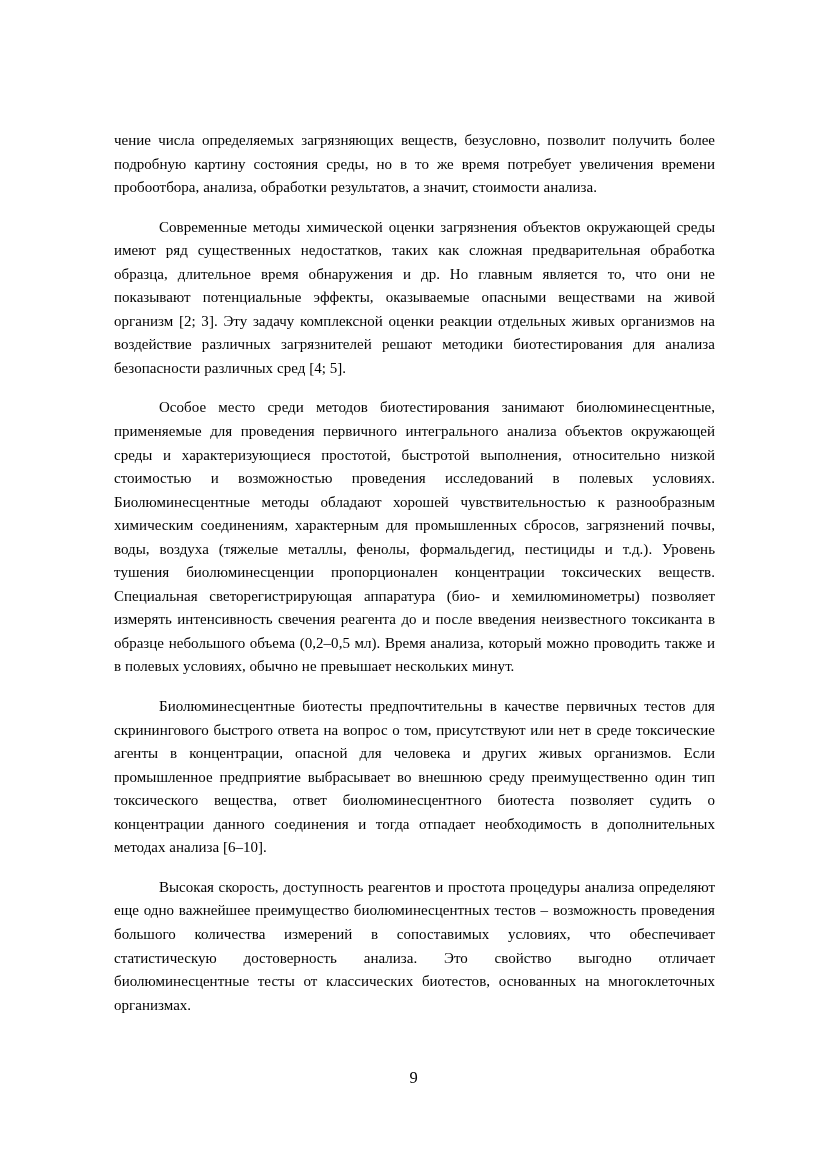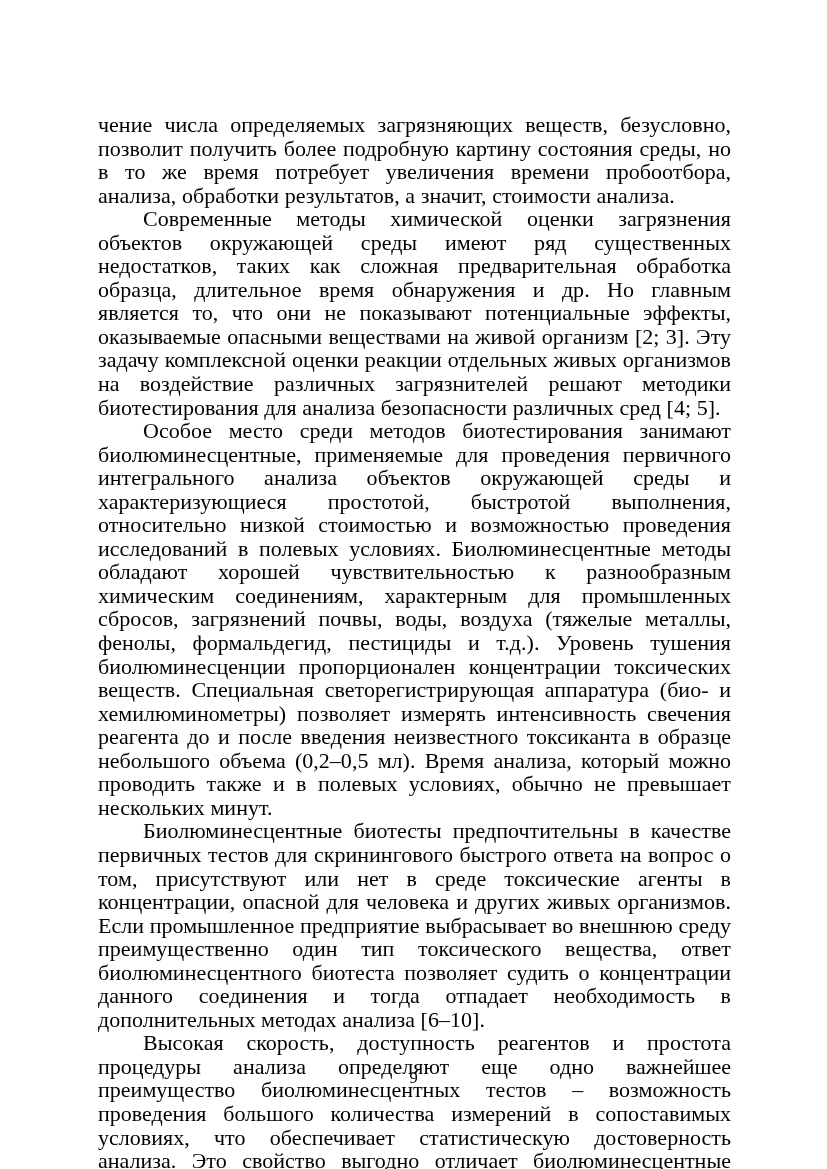--- a/index.html
+++ b/index.html
@@ -28,23 +28,23 @@
 
   
   .text-column {
     position: absolute;
     left: 98px;
     top: 113px;
     width: 633px;
   }
 
   p.body-par {
-    margin: 0;
+    margin: 16px;
     padding: 0;
-    font-size: 22px;
+    font-size: 15px;
     line-height: 23.55px;
     text-align: justify;
     text-justify: inter-word;
     text-indent: 45px;
     hyphens: manual;
     word-spacing: 0.1px;
     letter-spacing: 0.02px;
   }
 
   

